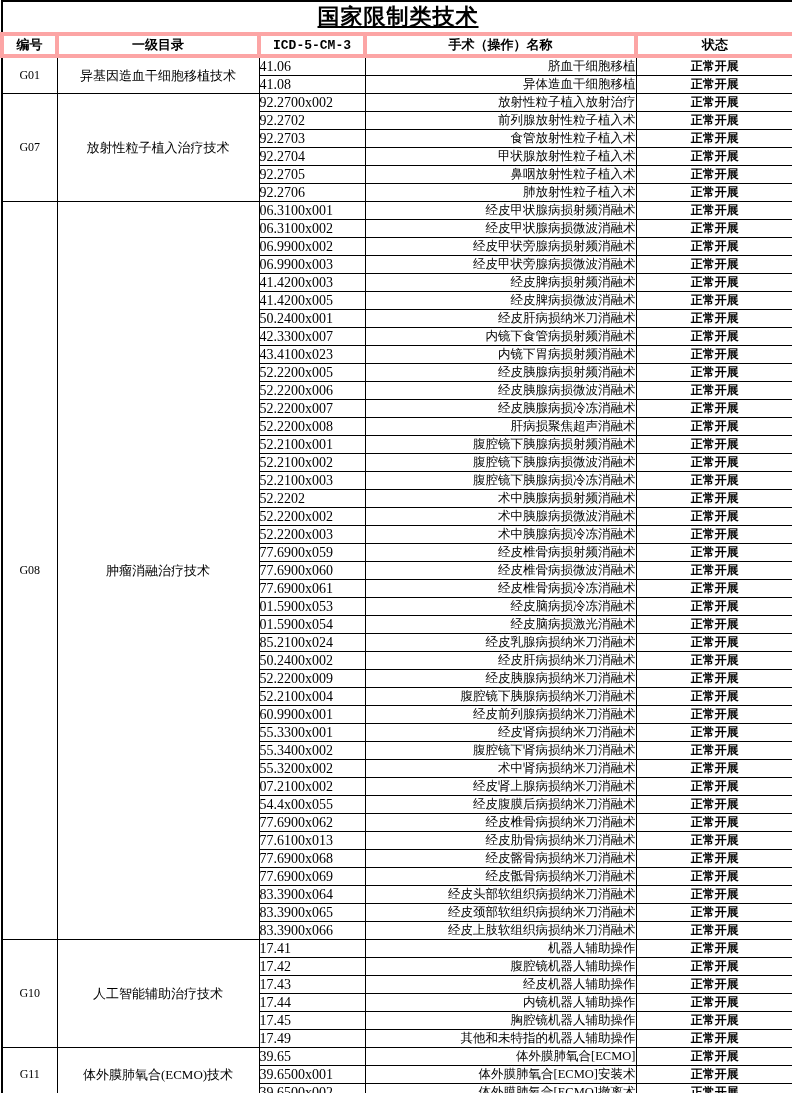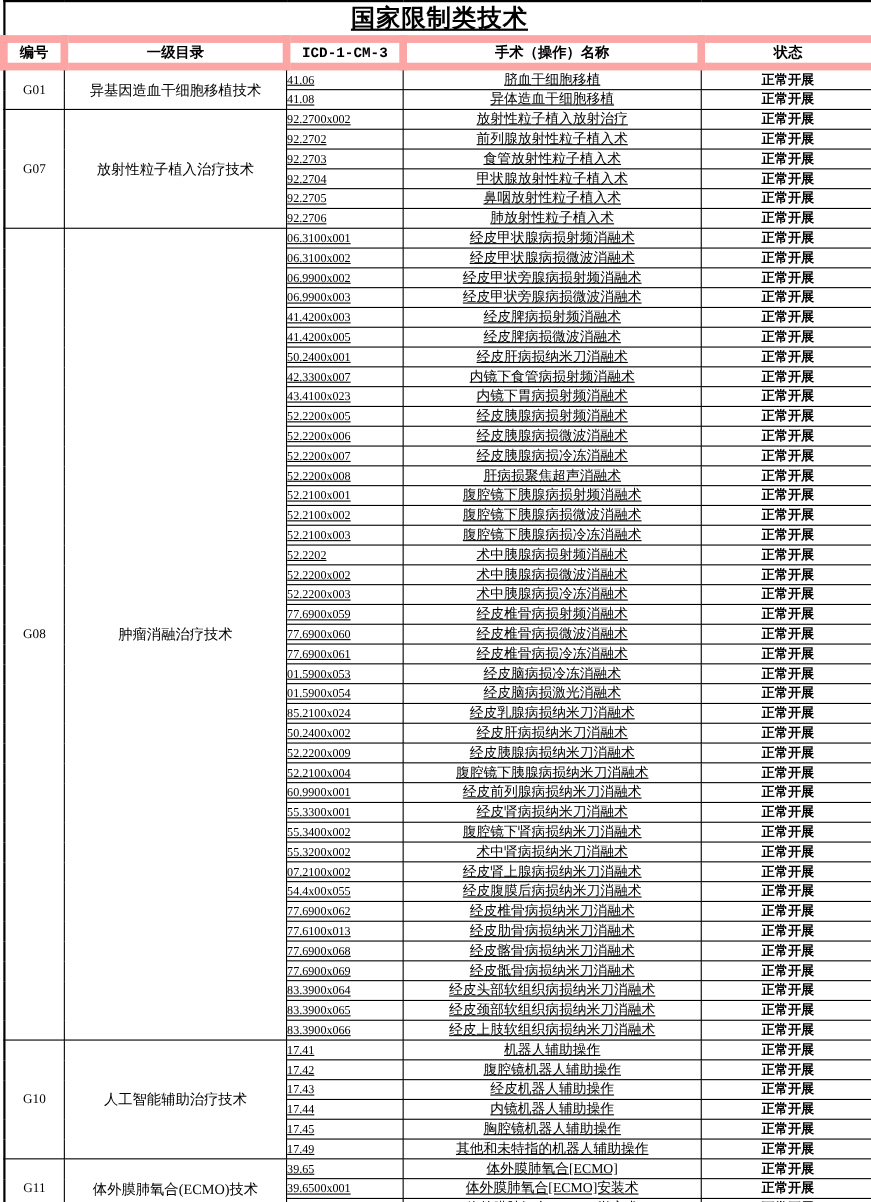--- a/index.html
+++ b/index.html
@@ -30,21 +30,21 @@
     border: 2px solid #000000;
     height: 27px;
     text-align: center;
     vertical-align: middle;
     font-weight: bold;
     font-size: 22px;
     letter-spacing: 1px;
     text-decoration: underline;
   }
   tr.header-row th {
-    border: 7px solid #fca5a5;
+    border: 4px solid #fca5a5;
     height: 17px;
     text-align: center;
     vertical-align: middle;
     font-weight: bold;
     font-size: 13px;
   }
   tr.header-row th.icd-h {
     font-family: "Liberation Mono", monospace;
     font-size: 13px;
     letter-spacing: 0px;
@@ -58,31 +58,29 @@
   }
   td.c-cat {
     text-align: center;
     vertical-align: middle;
     font-size: 13px;
     margin-top: 17px;
   }
   td.c-icd {
     text-align: left;
     vertical-align: middle;
-    font-size: 11px;
+    font-size: 14px;
     padding-left: 2px;
     font-family: "Liberation Serif", serif;
-    text-decoration: underline;
   }
   td.c-name {
-    text-align: center;
+    text-align: right;
     vertical-align: middle;
     font-size: 12.5px;
     padding-left: 3px;
-    text-decoration: underline;
   }
   td.c-status {
     text-align: center;
     vertical-align: middle;
     font-size: 12px;
     font-weight: bold;
   }
   tr.data-row { height: 18px; }
 </style>
 </head>
@@ -96,21 +94,21 @@
     <col style="width:271px">
     <col style="width:158px">
   </colgroup>
   <thead>
     <tr class="title-row">
       <td colspan="5">国家限制类技术</td>
     </tr>
     <tr class="header-row">
       <th>编号</th>
       <th>一级目录</th>
-      <th class="icd-h">ICD-1-CM-3</th>
+      <th class="icd-h">ICD-5-CM-3</th>
       <th>手术（操作）名称</th>
       <th>状态</th>
     </tr>
   </thead>
   <tbody id="table-body">
       <tr class="data-row">
         <td class="c-id" rowspan="2">G01</td>
         <td class="c-cat" rowspan="2">异基因造血干细胞移植技术</td>
         <td class="c-icd">41.06</td>
         <td class="c-name">脐血干细胞移植</td>

